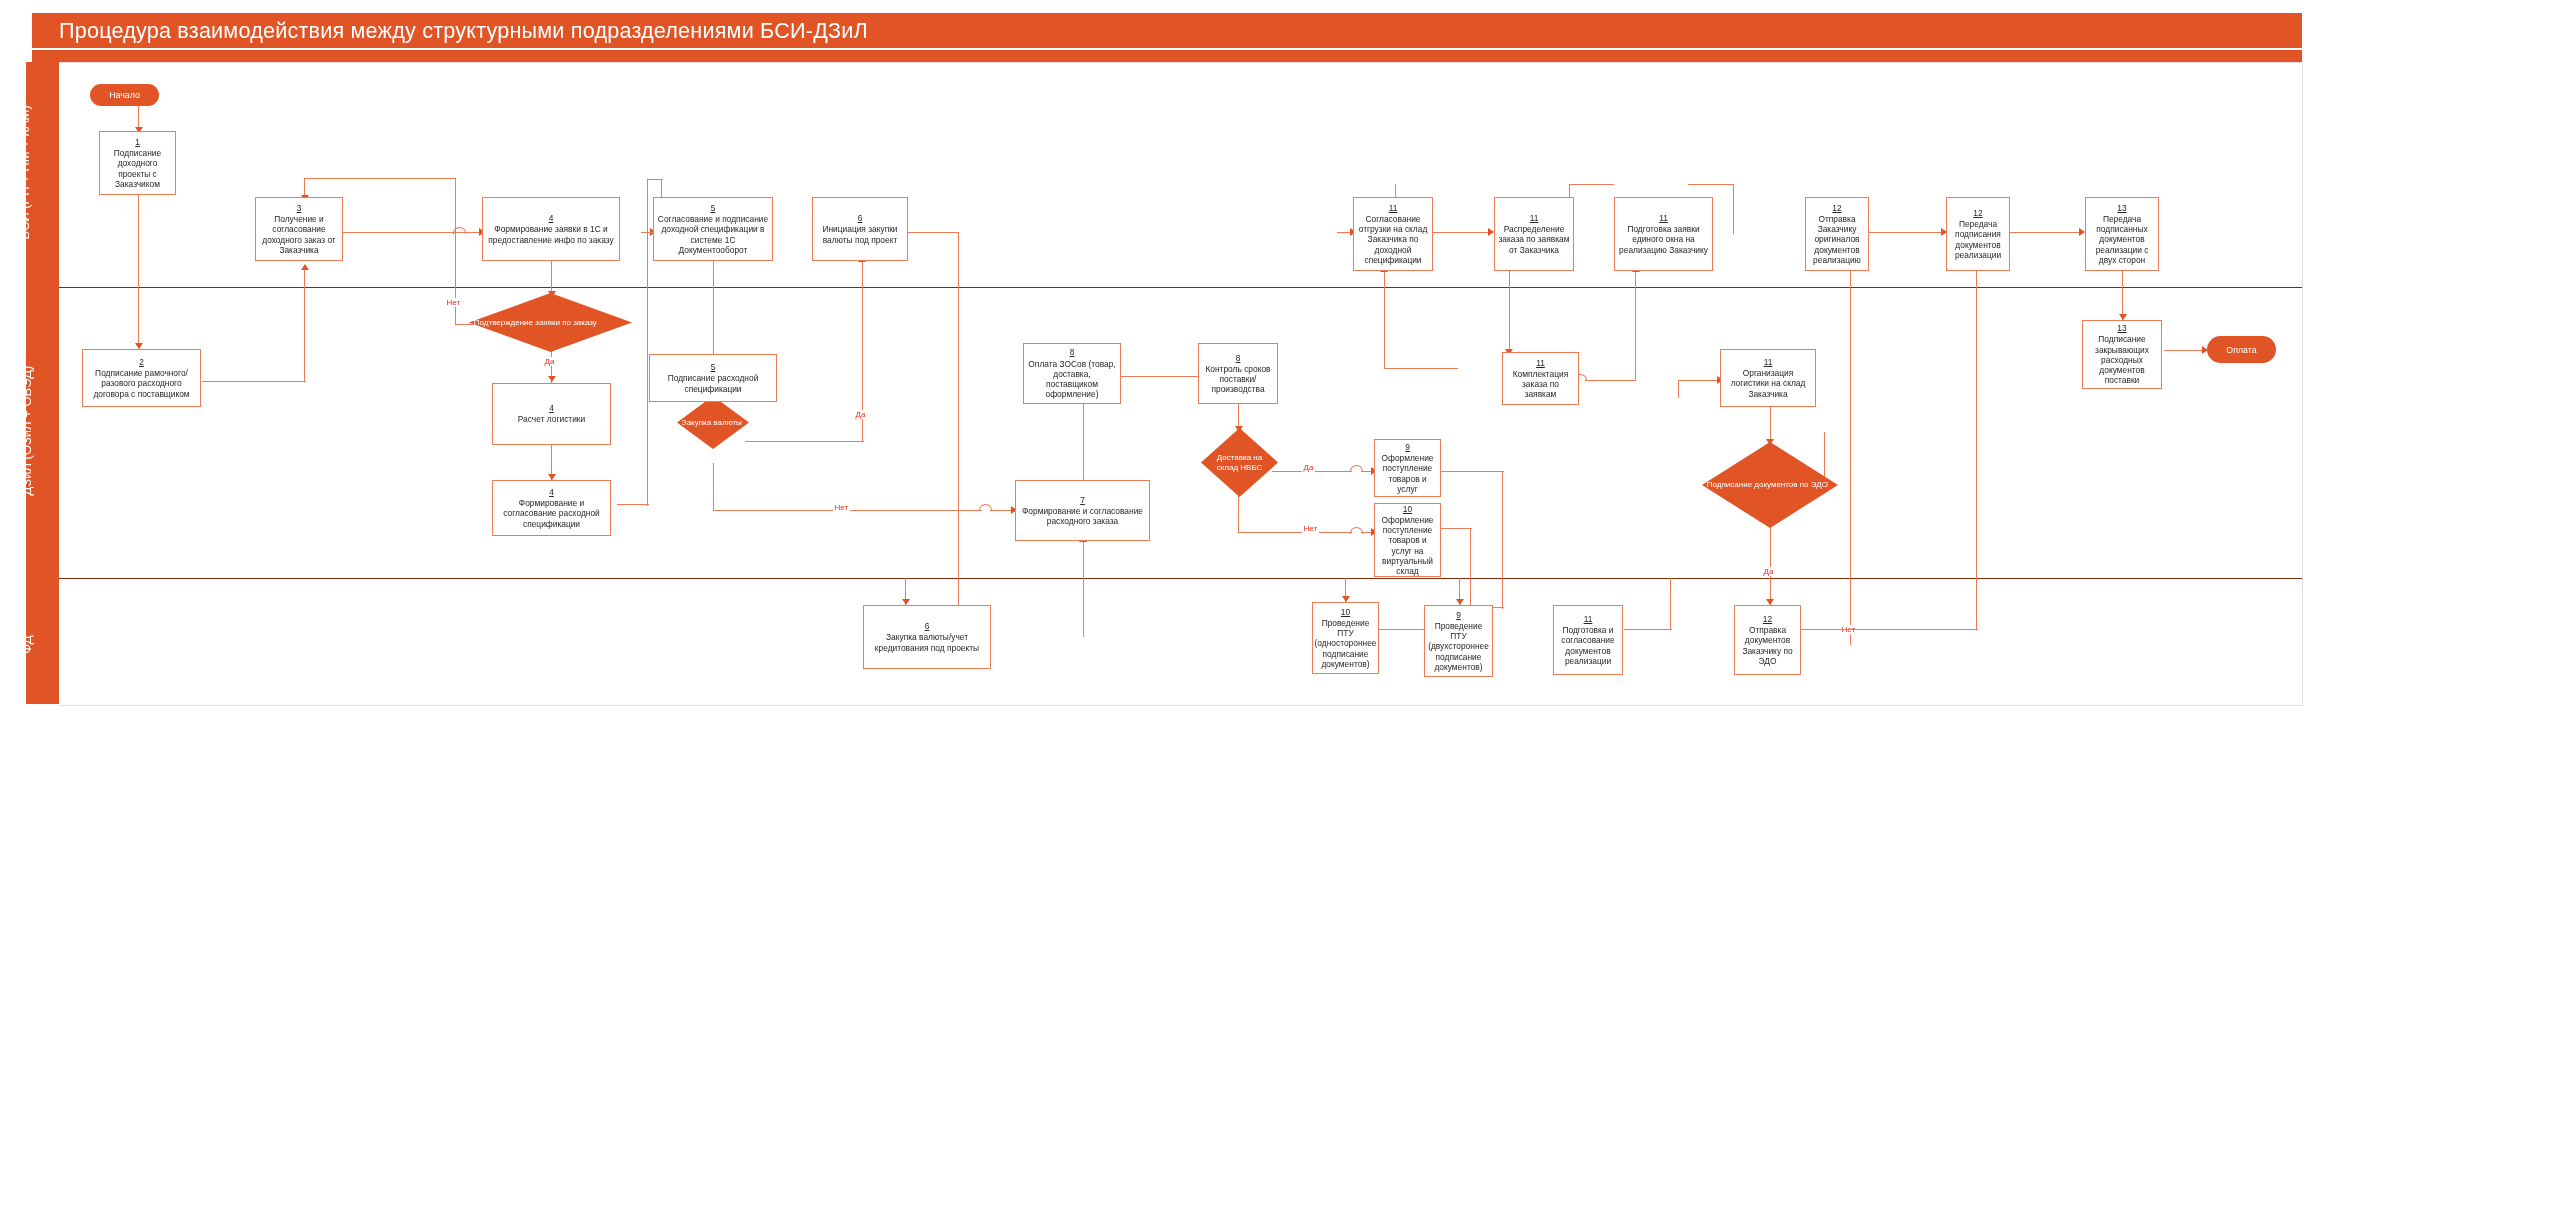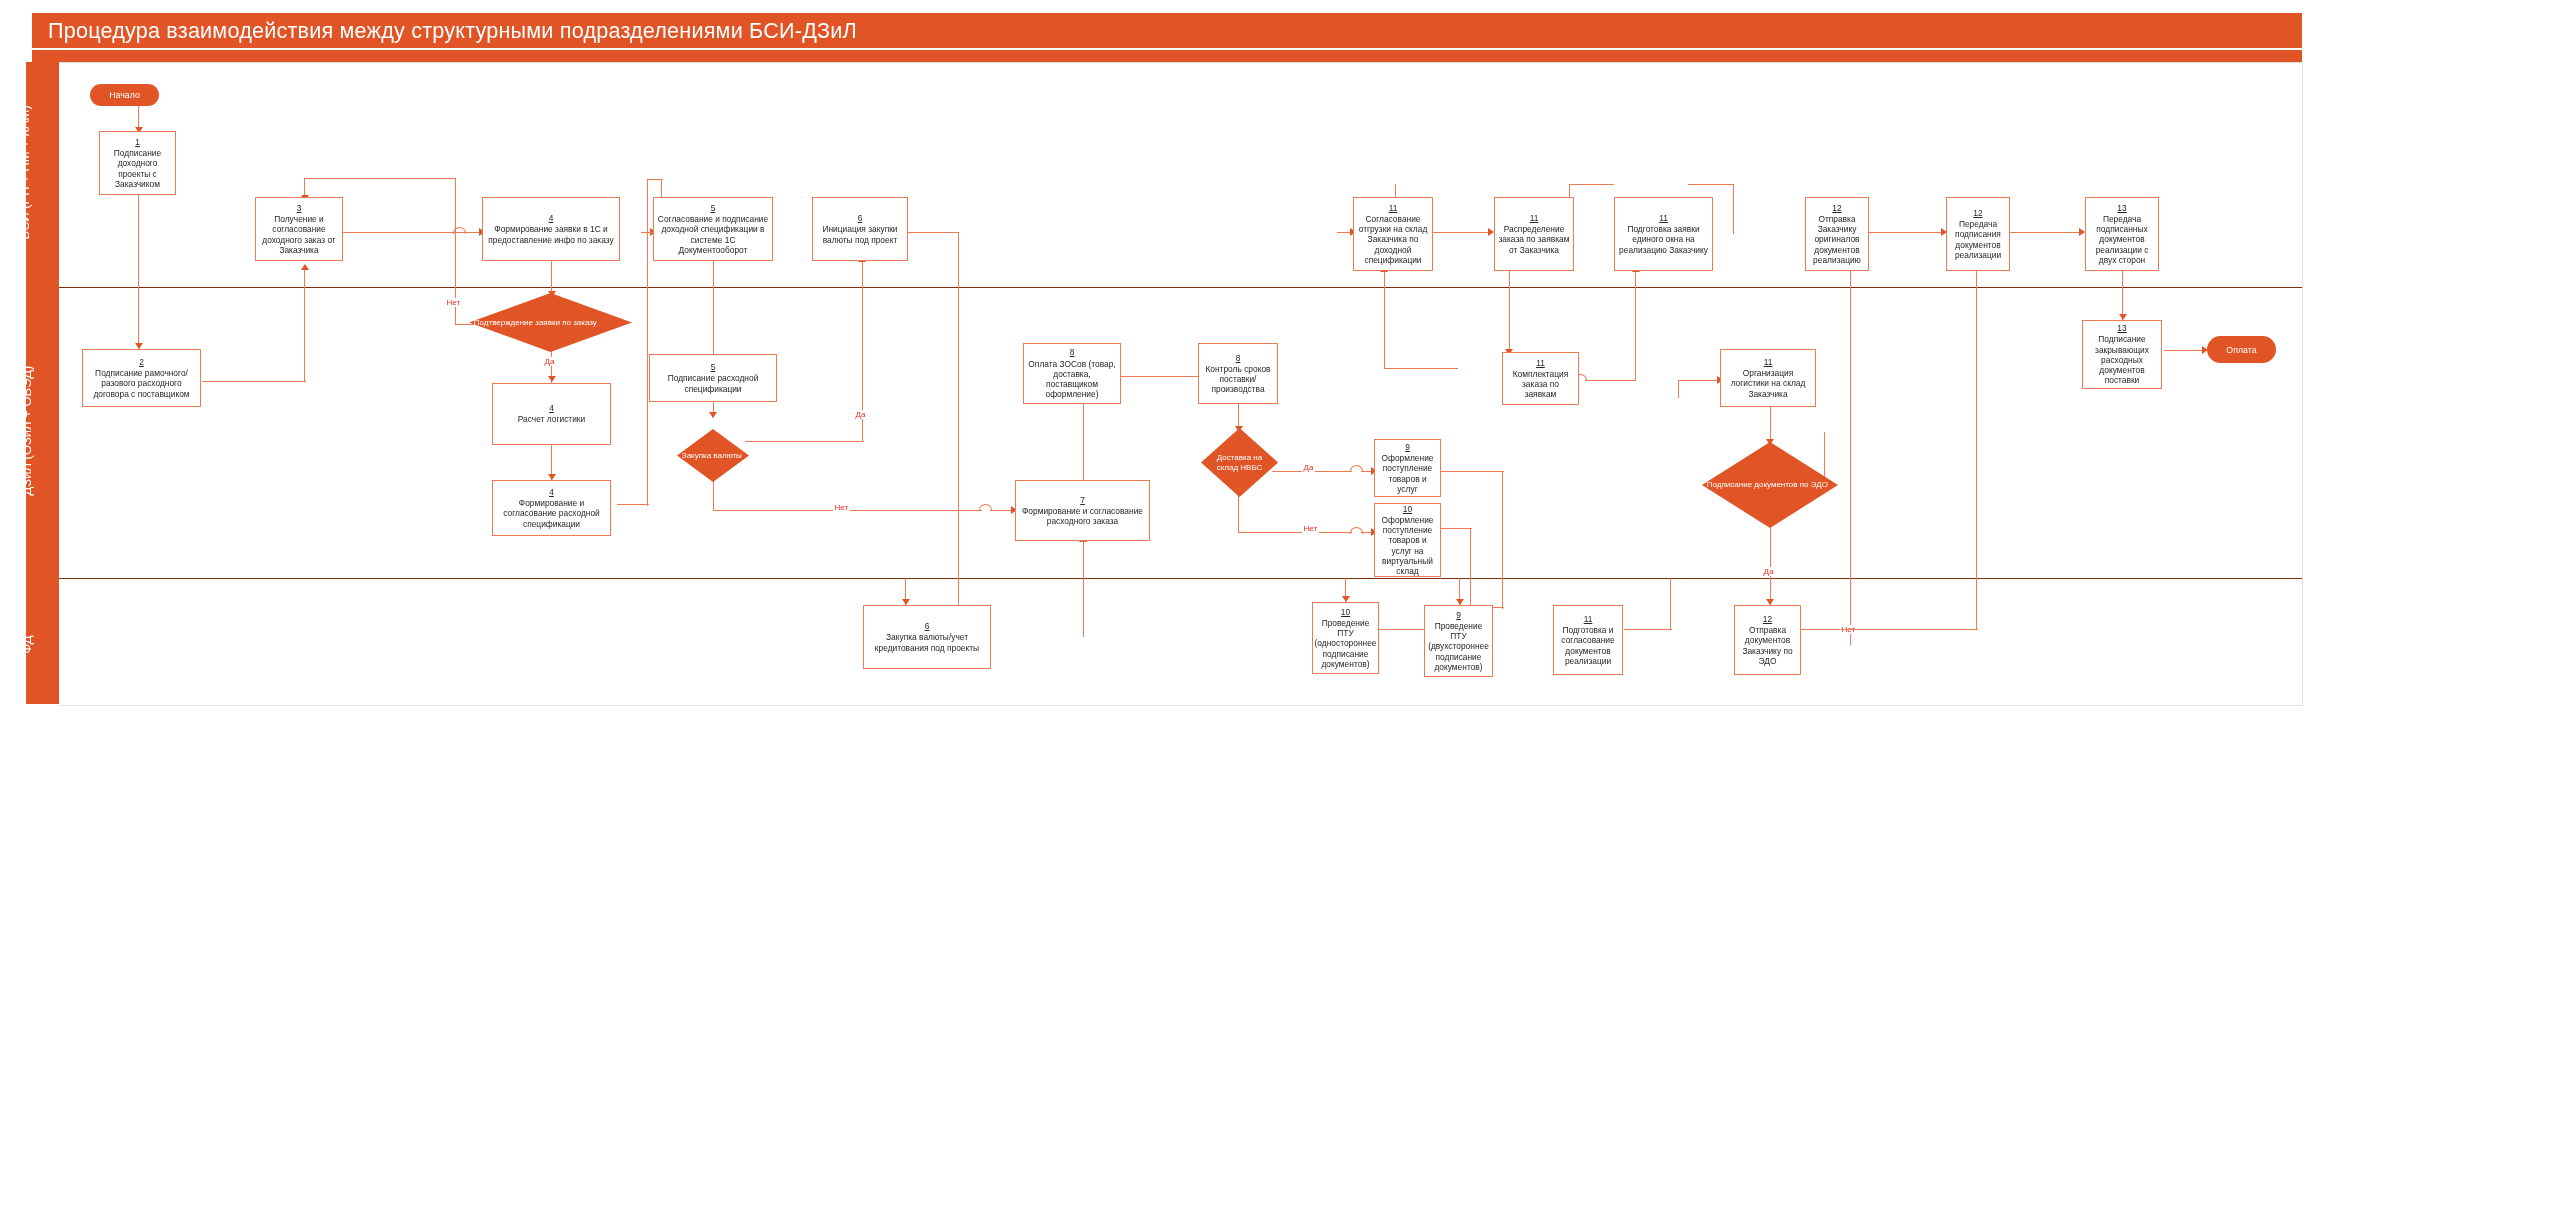--- a/index.html
+++ b/index.html
@@ -2,21 +2,21 @@
 <html style="font-size:13px"><head>
 <meta charset="utf-8">
 <style>
   html,body{margin:0;padding:0;background:#ffffff;}
   body{font-family:"Liberation Sans","DejaVu Sans",sans-serif;}
   #root{position:relative;width:2576px;height:1211px;background:#ffffff;overflow:hidden;}
 
   
   .titlebar{position:absolute;left:32px;top:13px;width:2270px;height:35px;
             background:#e05426;display:flex;align-items:center;}
-  .titlebar .t{color:#ffffff;font-size:21.6px;padding-left:16px;letter-spacing:0.2px;white-space:nowrap;}
+  .titlebar .t{color:#ffffff;font-size:21.6px;padding-left:27px;letter-spacing:0.2px;white-space:nowrap;}
   .titlebar2{position:absolute;left:32px;top:50px;width:2270px;height:22.4px;background:#e05426;}
 
   
   .laneband{position:absolute;left:26px;top:62px;width:34px;height:642px;background:#e05426;}
   .lanelbl{position:absolute;color:#fff;font-size:13px;white-space:nowrap;
            transform-origin:center center;}
   .lanelbl span{display:block;transform:rotate(-90deg);}
 
   
   .canvas{position:absolute;left:59px;top:62px;width:2243px;height:642px;background:#fff;
@@ -244,21 +244,21 @@
     <span>Начало</span>
   </div>
   <div class="term" style="left:2207px;top:336px;width:69px;height:27px">
     <span>Оплата</span>
   </div>
 
   <div class="dec" style="left:469px;top:293px;width:163px;height:59px">
     <div class="shape"></div>
     <div class="dt">Подтверждение заявки по заказу</div>
   </div>
-  <div class="dec" style="left:677px;top:429px;width:72px;height:53px">
+  <div class="dec" style="left:677px;top:396px;width:72px;height:53px">
     <div class="shape"></div>
     <div class="dt">Закупка валюты</div>
   </div>
   <div class="dec" style="left:1201px;top:428px;width:77px;height:69px">
     <div class="shape"></div>
     <div class="dt">Доставка на склад НВБС</div>
   </div>
   <div class="dec" style="left:1702px;top:442px;width:136px;height:86px">
     <div class="shape"></div>
     <div class="dt">Подписание документов по ЭДО</div>

